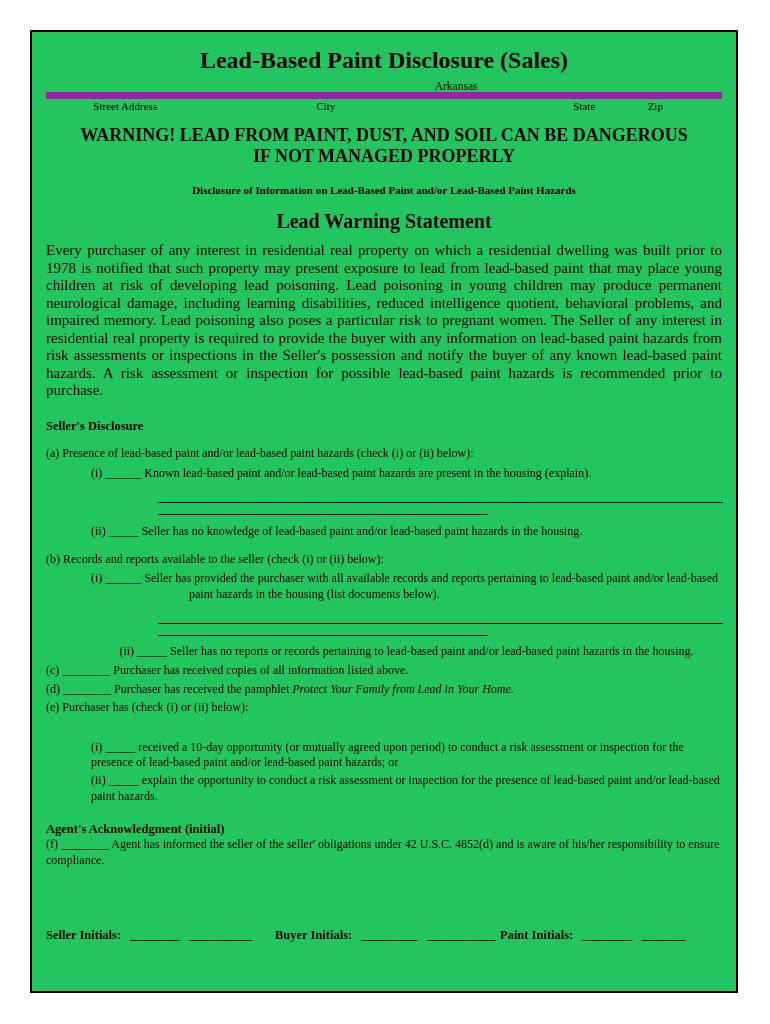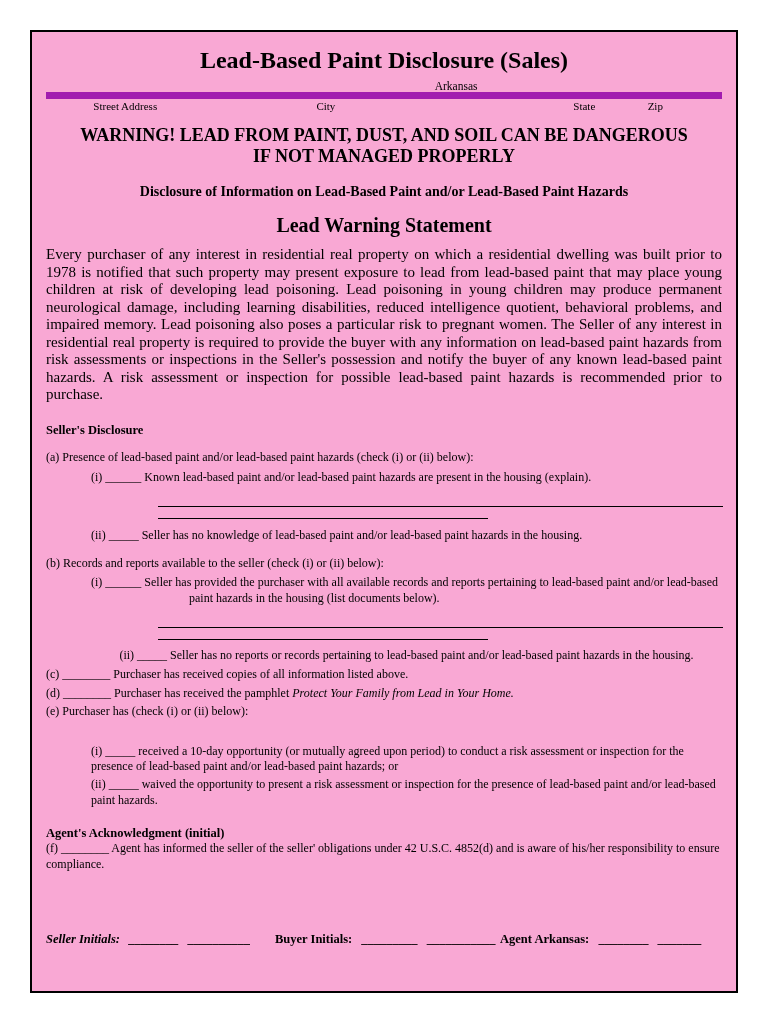--- a/index.html
+++ b/index.html
@@ -3,37 +3,37 @@
 <meta charset="utf-8">
 <style>
   * { box-sizing: border-box; }
   html, body { margin:0; padding:0; }
   body {
     width:770px; height:1024px; background:#ffffff; position:relative;
     font-family:"Liberation Serif","DejaVu Serif",serif; color:#000000;
   }
   .page {
     position:absolute; left:30px; top:30px; width:708px; height:963px;
-    border:2px solid #000; padding:12px 14px 0 14px; background:#f9a8d4; overflow:hidden;
+    border:2px solid #000; padding:12px 14px 0 14px; background:#22c55e; overflow:hidden;
   }
   .doc-title { font-size:24px; font-weight:bold; text-align:center; margin-top:2px; line-height:1.2; }
 
   .address-block { margin-top:9px; }
   .address-line { position:relative; border-bottom:7px solid #a21caf; height:15px; }
   .state-value { position:absolute; left:57.5%; bottom:-1px; font-size:11.5px; line-height:1.1; }
   .address-labels { position:relative; height:16px; font-size:11px; }
   .address-labels span { position:absolute; top:1px; }
   .lbl-street { left:7%; }
   .lbl-city { left:40%; }
   .lbl-state { left:78%; }
   .lbl-zip { left:89%; }
 
   .warning { text-align:center; font-weight:bold; font-size:18px; line-height:1.2; margin-top:10px; }
 
-  .subtitle { text-align:center; font-weight:bold; font-size:14px; margin-top:16px; }
+  .subtitle { text-align:center; font-weight:bold; font-size:11px; margin-top:16px; }
   .lead-warning-heading { text-align:center; font-weight:bold; font-size:20px; margin-top:14px; line-height:1.15; }
   .lead-warning-body { font-size:15px; line-height:1.17; text-align:justify; margin-top:9px; }
 
   .section-heading { font-weight:bold; font-size:12.5px; }
   .form-text { font-size:12px; line-height:1.3; }
   .sub { margin-left:45px; }
   .hang { padding-left:98px; text-indent:-98px; }
 
   .h-seller { margin-top:19px; }
   .item-a { margin-top:12px; }
@@ -47,21 +47,21 @@
   .item-b-i { margin-top:4px; }
   .item-b-ii { margin-top:8px;text-align:center; }
   .h-purchaser { margin-top:16px; }
   .ack { margin-top:3px; }
   .item-e-i { margin-top:24px; }
   .item-e-ii { margin-top:2px; }
   .h-agent { margin-top:18px; }
   .item-f { }
 
   .initials-row { display:flex; margin-top:60px; font-weight:bold; font-size:12.5px; white-space:nowrap; }
-  .ig-seller { width:229px;font-style:italic; }
+  .ig-seller { width:229px; }
   .ig-buyer { width:225px; }
   .init-blank { margin-left:6px; }
   i { font-style:italic; }
 </style>
 </head>
 <body>
 
 <div class="page">
 
   <div class="doc-title">Lead-Based Paint Disclosure (Sales)</div>
@@ -104,37 +104,37 @@
   <div class="wl wl-short"></div>
 
   <div class="form-text sub item-b-ii">(ii) _____ Seller has no reports or records pertaining to lead-based paint and/or lead-based paint hazards in the housing.</div>
 
 
   <div class="form-text ack">(c) ________ Purchaser has received copies of all information listed above.</div>
   <div class="form-text ack"><span>(d) ________ Purchaser has received the pamphlet </span><i>Protect Your Family from Lead in Your Home.</i></div>
   <div class="form-text ack">(e) Purchaser has (check (i) or (ii) below):</div>
 
   <div class="form-text sub item-e-i">(i) _____ received a 10-day opportunity (or mutually agreed upon period) to conduct a risk assessment or inspection for the presence of lead-based paint and/or lead-based paint hazards; or</div>
-  <div class="form-text sub item-e-ii">(ii) _____ waived the opportunity to present a risk assessment or inspection for the presence of lead-based paint and/or lead-based paint hazards.</div>
+  <div class="form-text sub item-e-ii">(ii) _____ explain the opportunity to conduct a risk assessment or inspection for the presence of lead-based paint and/or lead-based paint hazards.</div>
 
   <div class="section-heading h-agent">Agent's Acknowledgment (initial)</div>
 
   <div class="form-text item-f">(f) ________ Agent has informed the seller of the seller' obligations under 42 U.S.C. 4852(d) and is aware of his/her responsibility to ensure compliance.</div>
 
   <div class="initials-row">
     <div class="ig-seller">
       <span>Seller Initials:</span>
       <span class="init-blank">________</span>
       <span class="init-blank">__________</span>
     </div>
     <div class="ig-buyer">
       <span>Buyer Initials:</span>
       <span class="init-blank">_________</span>
       <span class="init-blank">___________</span>
     </div>
     <div class="ig-agent">
-      <span>Agent Arkansas:</span>
+      <span>Paint Initials:</span>
       <span class="init-blank">________</span>
       <span class="init-blank">_______</span>
     </div>
   </div>
 
 </div>
 
 </body></html>

